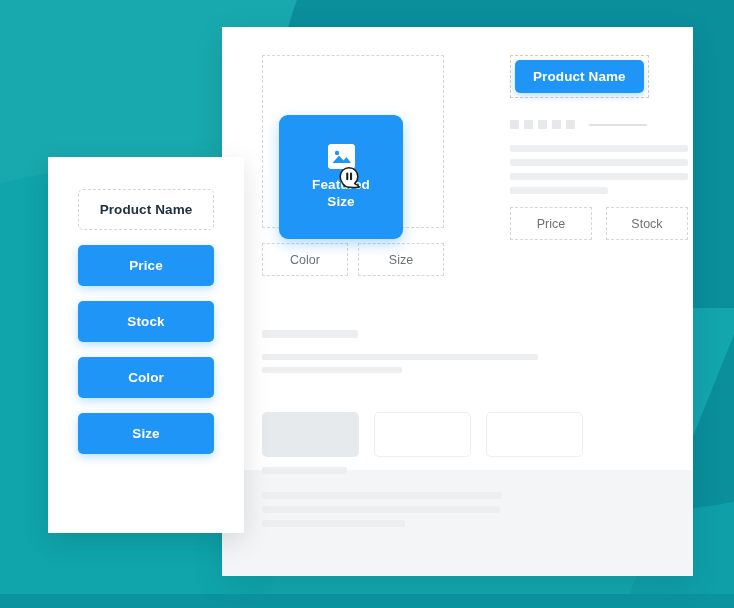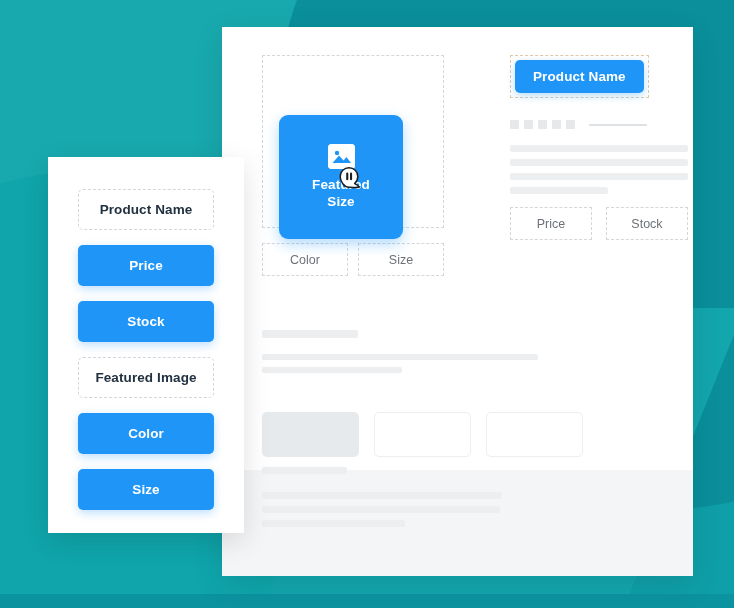--- a/index.html
+++ b/index.html
@@ -397,23 +397,20 @@
   <div id="field-sidebar">
     <div class="field-item placeholder">
       <span>Product Name</span>
     </div>
     <div class="field-item active">
       <span>Price</span>
     </div>
     <div class="field-item active">
       <span>Stock</span>
     </div>
-    <div class="field-item placeholder">
-      <span>Featured Image</span>
-    </div>
     <div class="field-item active">
       <span>Color</span>
     </div>
     <div class="field-item active">
       <span>Size</span>
     </div>
   </div>
 
 </div>
 

